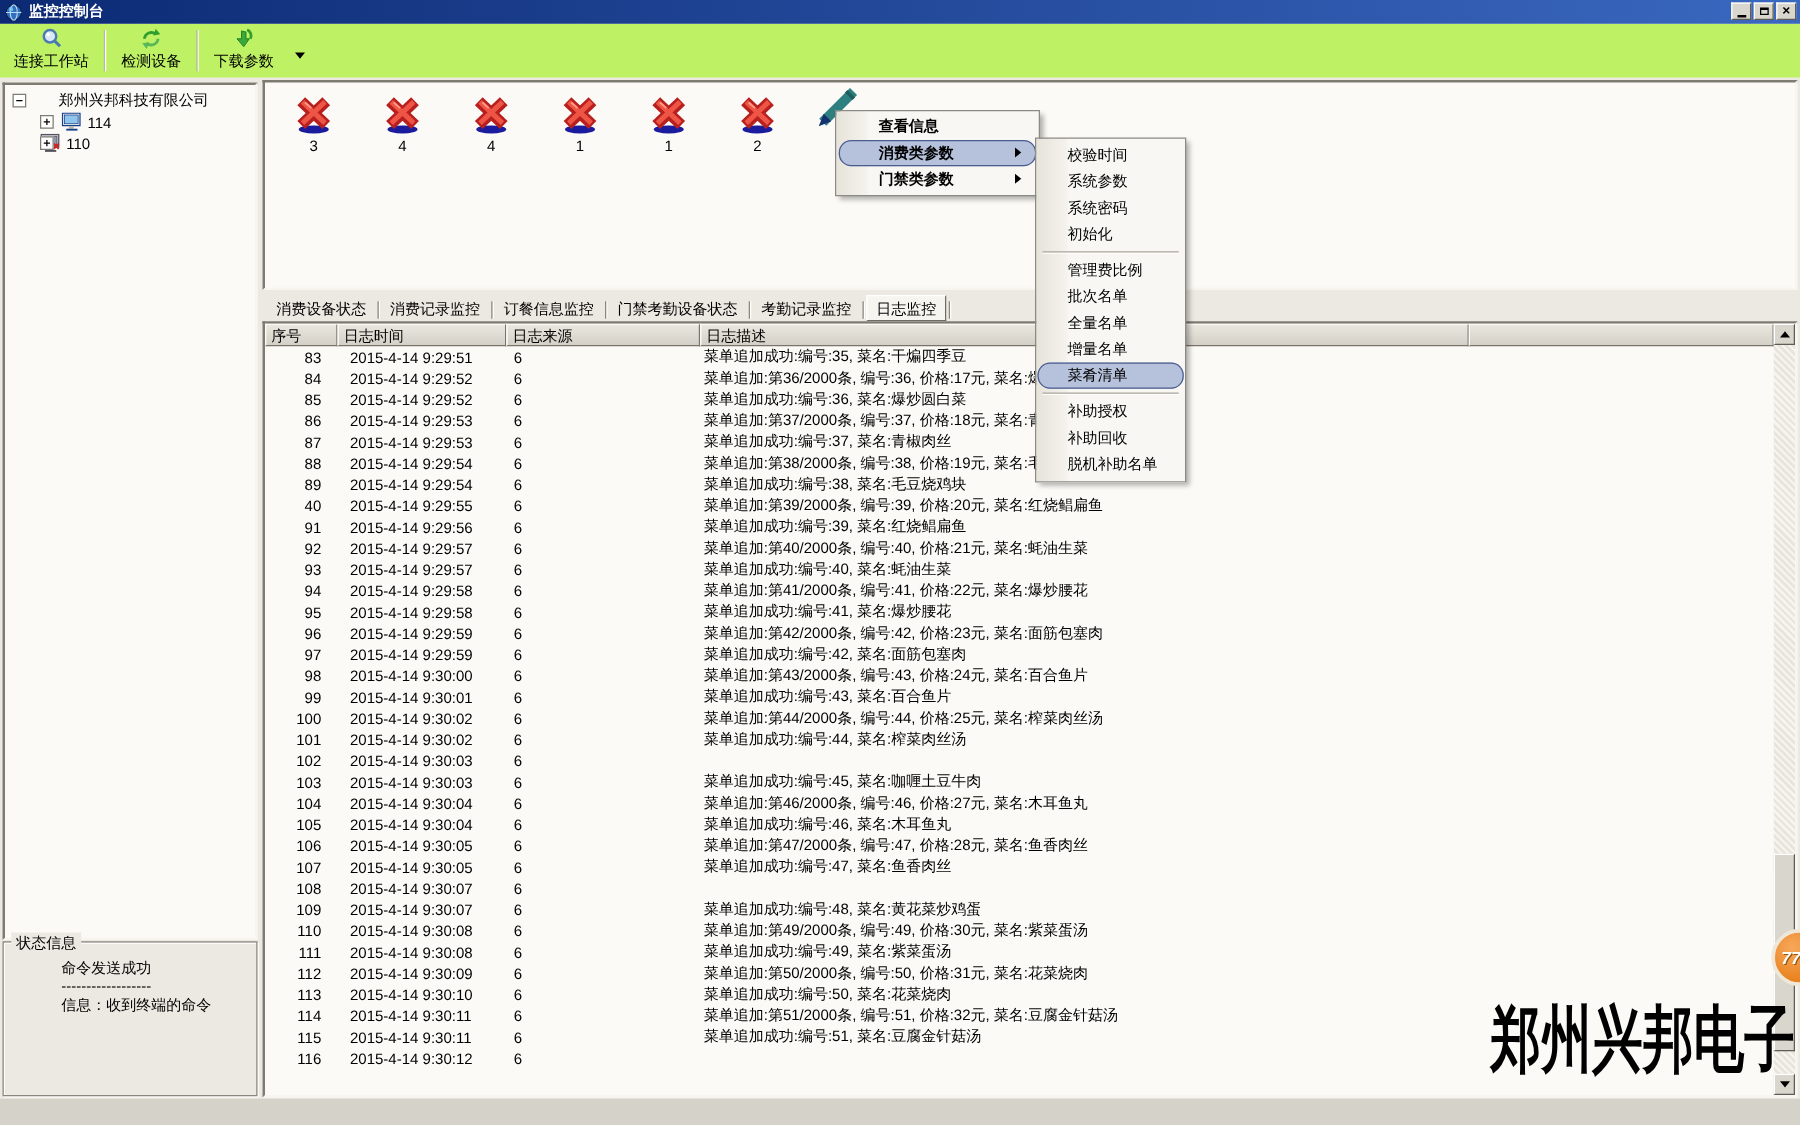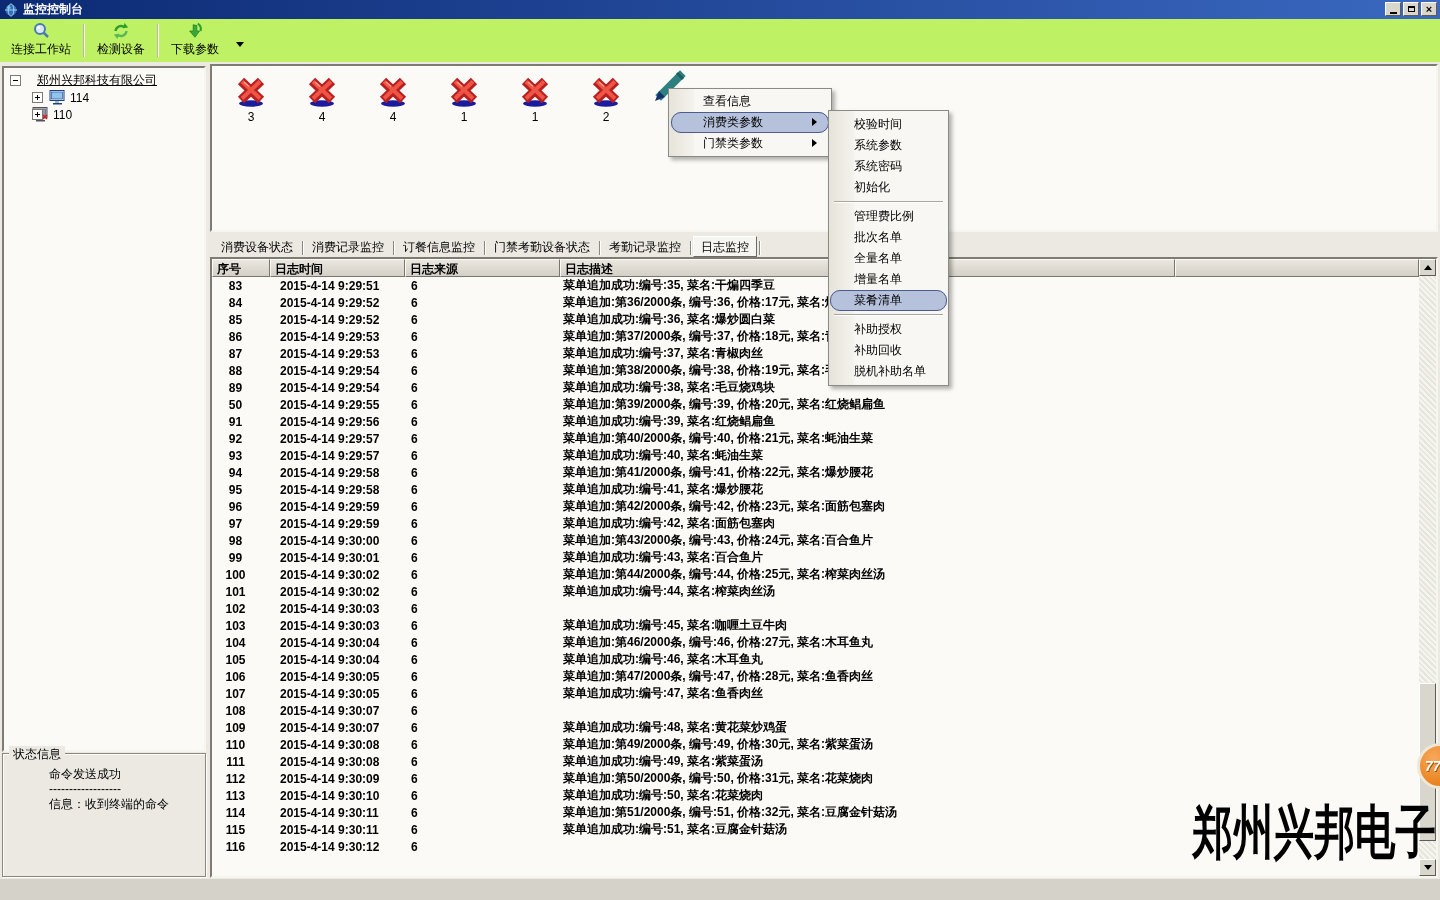--- a/index.html
+++ b/index.html
@@ -34,21 +34,21 @@
 
   
   #treePanel{left:2px;top:66px;width:204px;height:686px;padding-top:4px;}
   .trow{height:17px;display:flex;align-items:center;white-space:nowrap;}
   .trow .tlabel{margin-left:4px;}
   .exp{width:9px;height:9px;border:1px solid #7e7b73;background:#fff;position:relative;
     flex:0 0 auto;}
   .exp::before{content:'';position:absolute;left:2px;top:4px;width:5px;height:1px;background:#000;}
   .exp.plus::after{content:'';position:absolute;left:4px;top:2px;width:1px;height:5px;background:#000;}
   .t-root{padding-left:6px;}
-  .t-root .tlabel{margin-left:16px;text-decoration:underline;}
+  .t-root .tlabel{margin-left:26px;}
   .t-child{padding-left:28px;}
   .nodeicon{width:17px;height:15px;margin-left:6px;flex:0 0 auto;}
 
   
   #devicePanel{left:210px;top:64px;width:1228px;height:168px;display:flex;
     padding:8px 0 0 17px;gap:27px;align-items:flex-start;}
   .dev{width:44px;display:flex;flex-direction:column;align-items:center;}
   .dev svg{width:32px;height:34px;}
   .dev .num{margin-top:2px;font-size:12px;}
   #connIcon{position:absolute;left:652px;top:68px;width:36px;height:36px;z-index:5;}
@@ -56,29 +56,29 @@
   
   #tabbar{position:absolute;left:210px;top:232px;width:1228px;height:25px;display:flex;
     align-items:flex-end;padding-left:4px;box-sizing:border-box;}
   .tab{height:19px;line-height:19px;padding:0 7px;white-space:nowrap;margin-top:10px;}
   .tabsep{width:1px;height:14px;background:#8a877f;box-shadow:1px 0 0 #fff;margin:0 2px 2px;
     align-self:flex-end;flex:0 0 auto;}
   .tab.active{background:#F7F5F0;border:1px solid;border-color:#fff #6e6b64 #6e6b64 #fff;
     height:21px;line-height:20px;box-sizing:border-box;}
 
   
-  #tablePanel{left:210px;top:257px;width:1228px;height:621px;font-weight:bold;}
+  #tablePanel{left:210px;top:257px;width:1228px;height:621px;}
   .thead{display:flex;height:18px;margin-right:17px;}
   .hcell{box-sizing:border-box;background:linear-gradient(#EAE7DF,#D4D0C7);border:1px solid;
     border-color:#fcfaf5 #78756d #78756d #fcfaf5;padding:1px 4px;white-space:nowrap;overflow:hidden;}
   .hc0{width:58px;}.hc1{width:135px;}.hc2{width:155px;}.hc3{width:615px;}.hcF{flex:1;}
   .rows{position:absolute;left:2px;top:18px;right:17px;bottom:2px;overflow:hidden;}
   .lrow{display:flex;height:17px;align-items:center;white-space:nowrap;}
   .lrow span{overflow:hidden;flex:0 0 auto;box-sizing:border-box;}
-  .c0{width:56px;text-align:center;padding-right:13px;}
+  .c0{width:56px;text-align:right;padding-right:13px;}
   .c1{width:135px;padding-left:10px;}
   .c2{width:155px;padding-left:6px;}
   .c3{flex:1 1 auto;padding-left:3px;}
 
   
   .scrollbar{position:absolute;top:0;right:0;width:17px;height:100%;
     background:repeating-linear-gradient(45deg,#f6f4ee 0 2px,#e8e5dd 2px 4px);}
   .sb-btn{position:absolute;left:0;width:17px;height:17px;background:#D9D6CD;border:1px solid;
     border-color:#fff #5f5c55 #5f5c55 #fff;box-sizing:border-box;display:flex;align-items:center;
     justify-content:center;}
@@ -91,21 +91,21 @@
   
   #statusBox{position:absolute;left:2px;top:753px;width:204px;height:124px;background:#ECE9E2;
     border:1px solid #8a877e;box-shadow:inset 1px 1px 0 #fff,1px 1px 0 #fff;box-sizing:border-box;}
   .gb-title{position:absolute;top:-8px;left:6px;background:#ECE9E2;padding:0 4px;}
   .gb-lines{padding:13px 4px 0 4px;line-height:15px;}
   .gb-lines div{white-space:nowrap;overflow:hidden;margin-left:42px;}
 
   
   .menu{position:absolute;background:linear-gradient(to right,#e6e3da 0,#f4f2ec 24px,#f8f7f3 26px);
     border:1px solid #8c8a84;box-shadow:3px 3px 4px rgba(0,0,0,0.3);box-sizing:border-box;}
-  #menu1{left:668px;top:88px;width:164px;padding:2px;z-index:30;}
+  #menu1{left:668px;top:88px;width:164px;padding:2px;z-index:30;font-weight:bold;}
   .m1item{height:21px;line-height:21px;padding-left:32px;position:relative;white-space:nowrap;}
   .arr{position:absolute;right:8px;top:6px;width:0;height:0;border:4px solid transparent;
     border-left:5px solid #000;}
   #menu2{left:828px;top:110px;width:121px;padding:3px 1px;z-index:31;}
   .m2item{height:21px;line-height:21px;padding-left:24px;white-space:nowrap;}
   .m2sep{height:1px;background:#a9a69d;margin:3px 4px 4px 4px;box-shadow:0 1px 0 #fff;}
   .hi{background:#b6c1db;outline:1px solid #4c5c90;outline-offset:-1px;border-radius:10px;}
 
   
   #badge{position:absolute;left:1417px;top:743px;width:46px;height:46px;border-radius:50%;
@@ -355,21 +355,21 @@
       </div>
 
       <div class="lrow">
         <span class="c0">89</span>
         <span class="c1">2015-4-14 9:29:54</span>
         <span class="c2">6</span>
         <span class="c3">菜单追加成功:编号:38, 菜名:毛豆烧鸡块</span>
       </div>
 
       <div class="lrow">
-        <span class="c0">50</span>
+        <span class="c0">40</span>
         <span class="c1">2015-4-14 9:29:55</span>
         <span class="c2">6</span>
         <span class="c3">菜单追加:第39/2000条, 编号:39, 价格:20元, 菜名:红烧鲳扁鱼</span>
       </div>
 
       <div class="lrow">
         <span class="c0">91</span>
         <span class="c1">2015-4-14 9:29:56</span>
         <span class="c2">6</span>
         <span class="c3">菜单追加成功:编号:39, 菜名:红烧鲳扁鱼</span>

